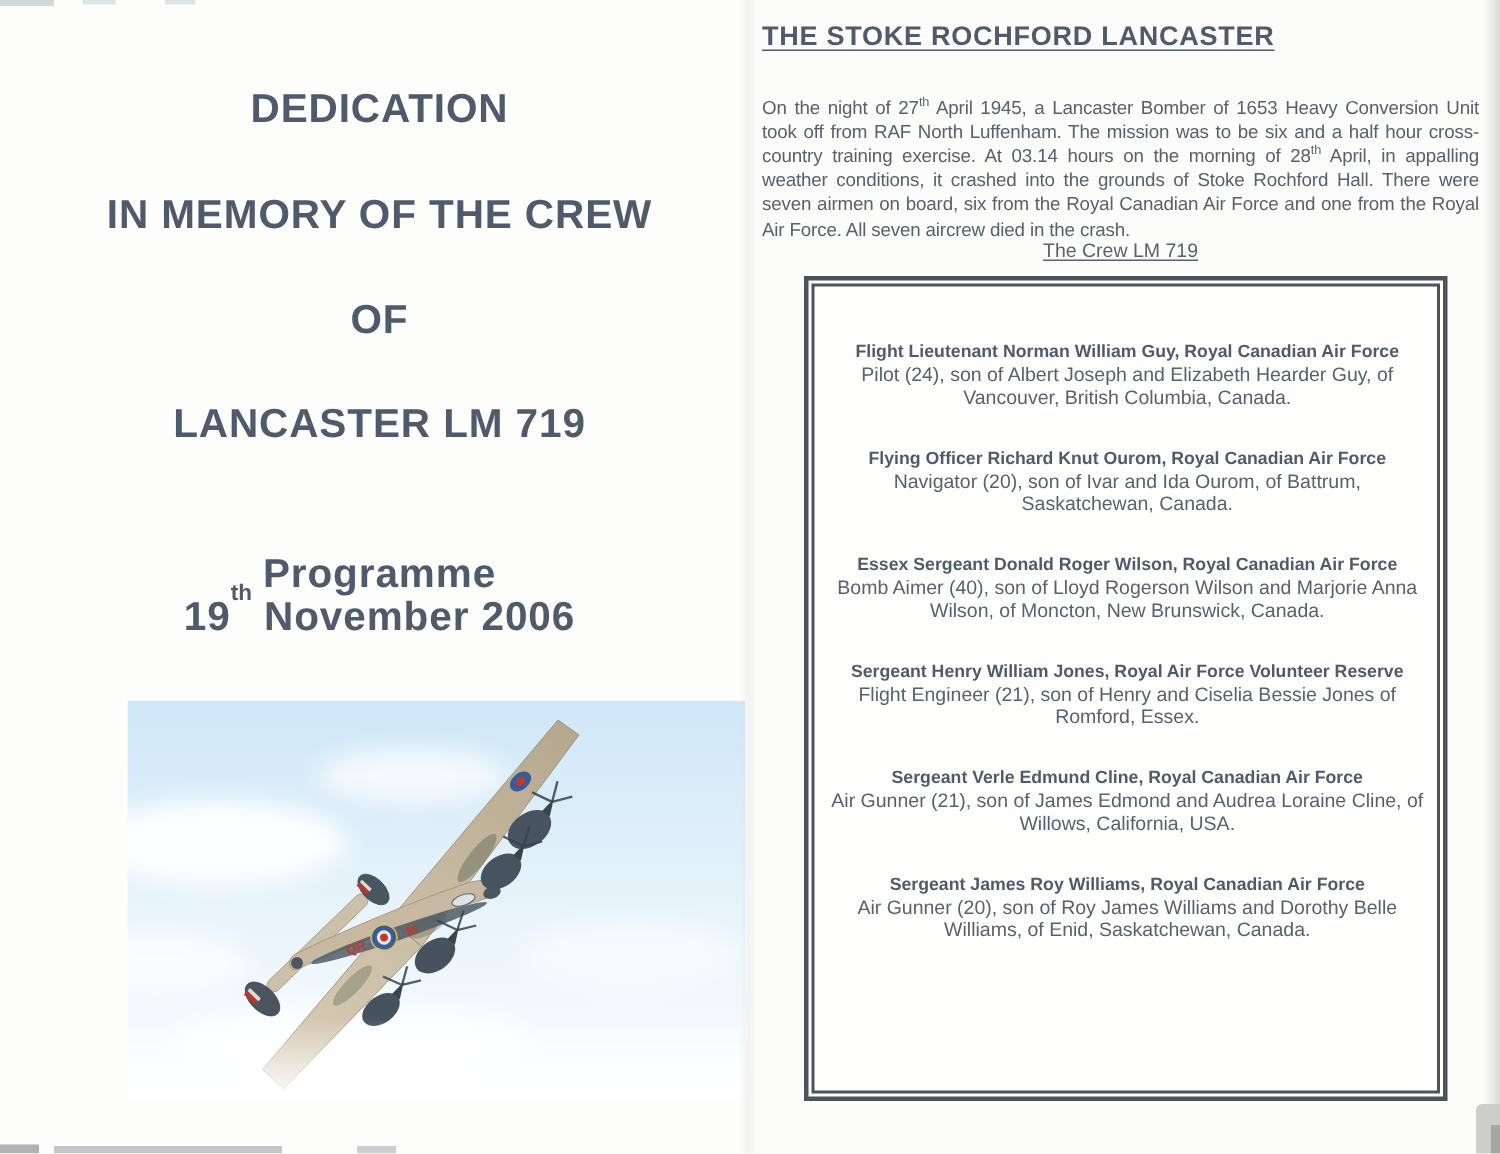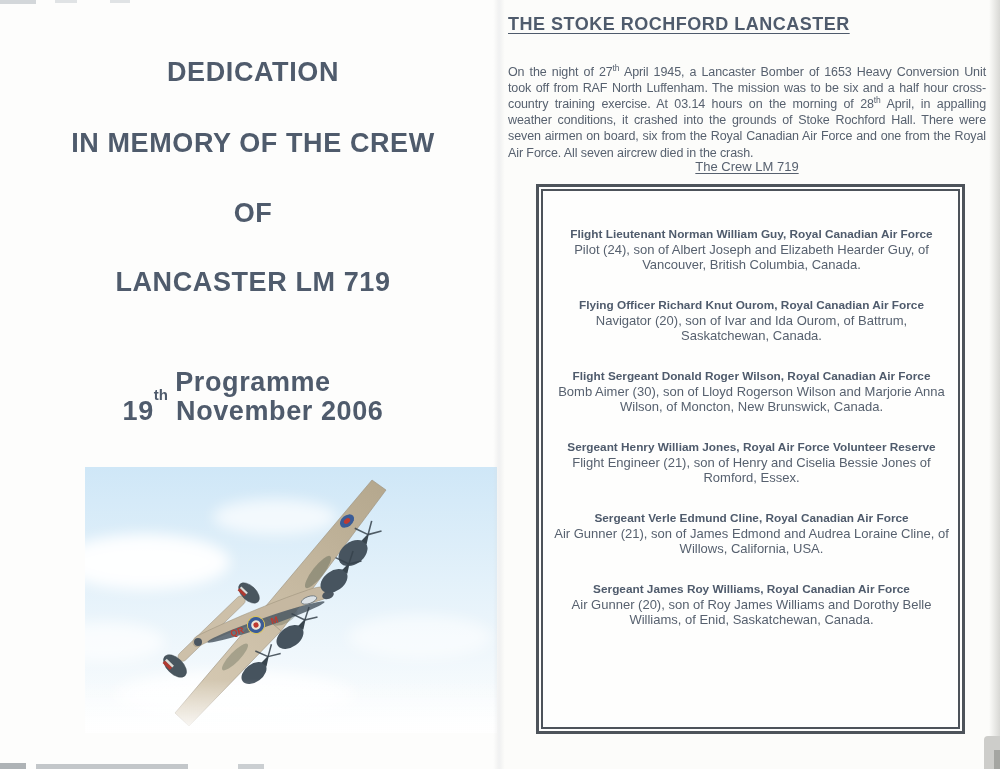--- a/index.html
+++ b/index.html
@@ -202,22 +202,22 @@
     <div id="crew-box-inner">
       <div class="crew-entry">
         <div class="crew-name">Flight Lieutenant Norman William Guy, Royal Canadian Air Force</div>
         <div class="crew-details">Pilot (24), son of Albert Joseph and Elizabeth Hearder Guy, of Vancouver, British Columbia, Canada.</div>
       </div>
       <div class="crew-entry">
         <div class="crew-name">Flying Officer Richard Knut Ourom, Royal Canadian Air Force</div>
         <div class="crew-details">Navigator (20), son of Ivar and Ida Ourom, of Battrum, Saskatchewan, Canada.</div>
       </div>
       <div class="crew-entry">
-        <div class="crew-name">Flight Sergeant Donald Roger Wilson, Royal Canadian Air Force</div>
-        <div class="crew-details">Bomb Aimer (30), son of Lloyd Rogerson Wilson and Marjorie Anna Wilson, of Moncton, New Brunswick, Canada.</div>
+        <div class="crew-name">Essex Sergeant Donald Roger Wilson, Royal Canadian Air Force</div>
+        <div class="crew-details">Bomb Aimer (40), son of Lloyd Rogerson Wilson and Marjorie Anna Wilson, of Moncton, New Brunswick, Canada.</div>
       </div>
       <div class="crew-entry">
         <div class="crew-name">Sergeant Henry William Jones, Royal Air Force Volunteer Reserve</div>
         <div class="crew-details">Flight Engineer (21), son of Henry and Ciselia Bessie Jones of Romford, Essex.</div>
       </div>
       <div class="crew-entry">
         <div class="crew-name">Sergeant Verle Edmund Cline, Royal Canadian Air Force</div>
         <div class="crew-details">Air Gunner (21), son of James Edmond and Audrea Loraine Cline, of Willows, California, USA.</div>
       </div>
       <div class="crew-entry">

